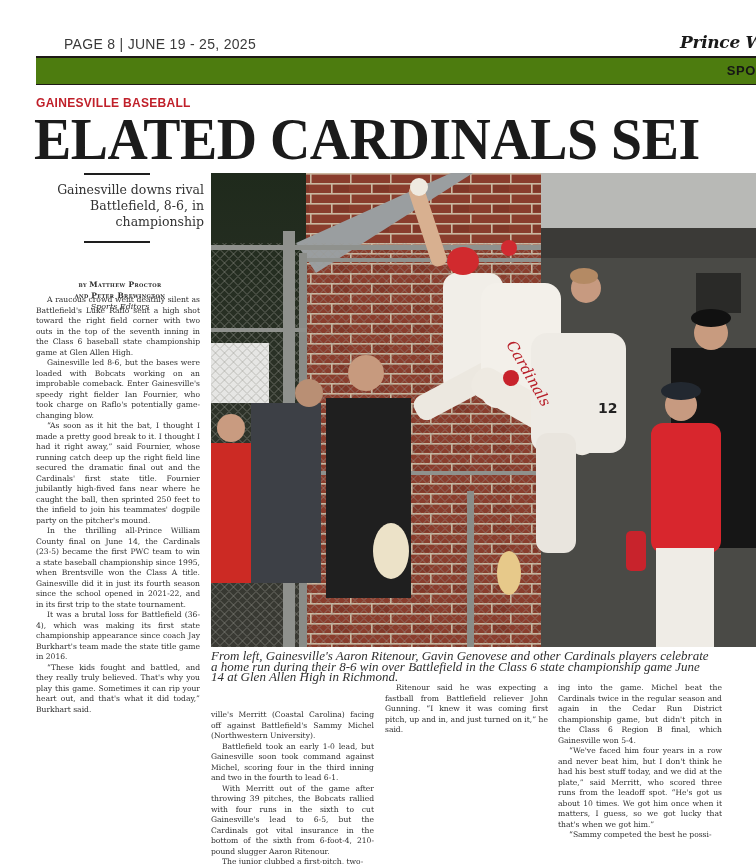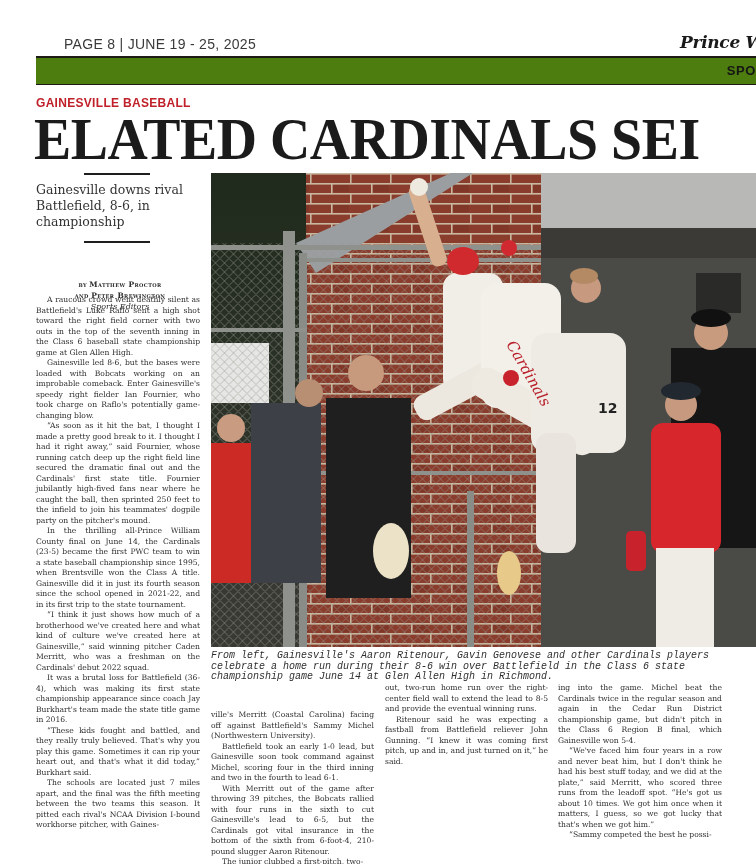--- a/index.html
+++ b/index.html
@@ -33,42 +33,42 @@
     color: #c0202a; letter-spacing: 0.3px;
   }
   .headline {
     position: absolute; left: 34px; top: 108px; white-space: nowrap;
     font-family: "Liberation Serif", serif; font-weight: bold; font-size: 60px;
     line-height: 62px; color: #1b1b1b; letter-spacing: -0.5px;
     transform: scaleX(0.93); transform-origin: left top;
   }
   .rule-short { position: absolute; left: 84px; width: 66px; height: 1.5px; background: #1e1e1e; }
   .deck {
-    position: absolute; left: 36px; top: 182px; width: 168px; text-align: left;
+    position: absolute; left: 36px; top: 182px; width: 168px; text-align: right;
     font-family: "DejaVu Serif", serif; font-size: 12.5px; line-height: 16px; color: #333;
   }
   .byline {
     position: absolute; left: 36px; top: 253px; width: 168px; text-align: center;
     font-family: "DejaVu Serif", serif; font-size: 7.5px; line-height: 11px; color: #2d2d2d; margin-top: 26px;
   }
   .byline .sc { font-variant: small-caps; font-weight: bold; letter-spacing: 0.4px; }
   .byline .role { font-style: italic; font-size: 8px; }
   .col {
     position: absolute; font-family: "DejaVu Serif", serif; font-size: 7.6px;
     line-height: 10.5px; color: #2f2f2f; text-align: justify; hyphens: manual;
   }
   .col p { margin: 0; text-indent: 11px; }
   .col p.cont { text-indent: 0; }
   .photo {
     position: absolute; left: 211px; top: 173px; width: 545px; height: 474px;
     overflow: hidden; background: #2c2a24;
   }
   .caption {
     position: absolute; left: 211px; top: 651px; width: 500px;
-    font-family: Liberation Mono, monospace; font-style: italic; font-size: 10px;
+    font-family: Liberation Serif, serif; font-style: italic; font-size: 13px;
     line-height: 10.5px; color: #2f2f2f;
   }
 </style>
 </head>
 <body>
 
 <div class="folio">PAGE 8  |  JUNE 19 - 25, 2025</div>
 <div class="masthead">Prince Wil</div>
 
 <div class="band">
@@ -92,24 +92,22 @@
     <span class="sc">Peter Brewington</span>
   </div>
   <div class="role">Sports Editors</div>
 </div>
 
 <div class="col" style="left:36px; top:295px; width:164px;">
   <p>A raucous crowd went deathly silent as Battlefield's Luke Raflo sent a high shot toward the right field corner with two outs in the top of the seventh inning in the Class 6 baseball state championship game at Glen Allen High.</p>
   <p>Gainesville led 8-6, but the bases were loaded with Bobcats working on an improbable comeback. Enter Gainesville's speedy right fielder Ian Fournier, who took charge on Raflo's potentially game-changing blow.</p>
   <p>“As soon as it hit the bat, I thought I made a pretty good break to it. I thought I had it right away,” said Fournier, whose running catch deep up the right field line secured the dramatic final out and the Cardinals' first state title. Fournier jubilantly high-fived fans near where he caught the ball, then sprinted 250 feet to the infield to join his teammates' dogpile party on the pitcher's mound.</p>
   <p>In the thrilling all-Prince William County final on June 14, the Cardinals (23-5) became the first PWC team to win a state baseball championship since 1995, when Brentsville won the Class A title. Gainesville did it in just its fourth season since the school opened in 2021-22, and in its first trip to the state tournament.</p>
-  <p>“I think it just shows how much of a brotherhood we've created here and what kind of culture we've created here at Gainesville,” said winning pitcher Caden Merritt, who was a freshman on the Cardinals' debut 2022 squad.</p>
   <p>It was a brutal loss for Battlefield (36-4), which was making its first state championship appearance since coach Jay Burkhart's team made the state title game in 2016.</p>
   <p>“These kids fought and battled, and they really truly believed. That's why you play this game. Sometimes it can rip your heart out, and that's what it did today,” Burkhart said.</p>
-  <p>The schools are located just 7 miles apart, and the final was the fifth meeting between the two teams this season. It pitted each rival's NCAA Division I-bound workhorse pitcher, with Gaines-</p>
 </div>
 
 <div class="photo">
   <svg width="545" height="474" viewBox="0 0 545 474">
     <defs>
       <pattern id="brick" width="40" height="20" patternUnits="userSpaceOnUse">
         <rect width="40" height="20" fill="#8a3d2d"></rect>
         <rect x="0" y="0" width="40" height="1.6" fill="#c9b8a0"></rect>
         <rect x="0" y="10" width="40" height="1.6" fill="#c9b8a0"></rect>
         <rect x="19" y="0" width="1.6" height="10" fill="#c9b8a0"></rect>
@@ -192,21 +190,20 @@
 <div class="caption">From left, Gainesville's Aaron Ritenour, Gavin Genovese and other Cardinals players celebrate a home run during their 8-6 win over Battlefield in the Class 6 state championship game June 14 at Glen Allen High in Richmond.</div>
 
 <div class="col" style="left:211px; top:710px; width:163px;">
   <p class="cont">ville's Merritt (Coastal Carolina) facing off against Battlefield's Sammy Michel (Northwestern University).</p>
   <p>Battlefield took an early 1-0 lead, but Gainesville soon took command against Michel, scoring four in the third inning and two in the fourth to lead 6-1.</p>
   <p>With Merritt out of the game after throwing 39 pitches, the Bobcats rallied with four runs in the sixth to cut Gainesville's lead to 6-5, but the Cardinals got vital insurance in the bottom of the sixth from 6-foot-4, 210-pound slugger Aaron Ritenour.</p>
   <p>The junior clubbed a first-pitch, two-</p>
 </div>
 
 <div class="col" style="left:385px; top:683px; width:163px;">
-  <p class="cont">out, two-run home run over the right-center field wall to extend the lead to 8-5 and provide the eventual winning runs.</p>
   <p>Ritenour said he was expecting a fastball from Battlefield reliever John Gunning. “I knew it was coming first pitch, up and in, and just turned on it,” he said.</p>
 </div>
 
 <div class="col" style="left:558px; top:683px; width:164px;">
   <p class="cont">ing into the game. Michel beat the Cardinals twice in the regular season and again in the Cedar Run District championship game, but didn't pitch in the Class 6 Region B final, which Gainesville won 5-4.</p>
   <p>“We've faced him four years in a row and never beat him, but I don't think he had his best stuff today, and we did at the plate,” said Merritt, who scored three runs from the leadoff spot. “He's got us about 10 times. We got him once when it matters, I guess, so we got lucky that that's when we got him.”</p>
   <p>“Sammy competed the best he possi-</p>
 </div>
 
 </body></html>

